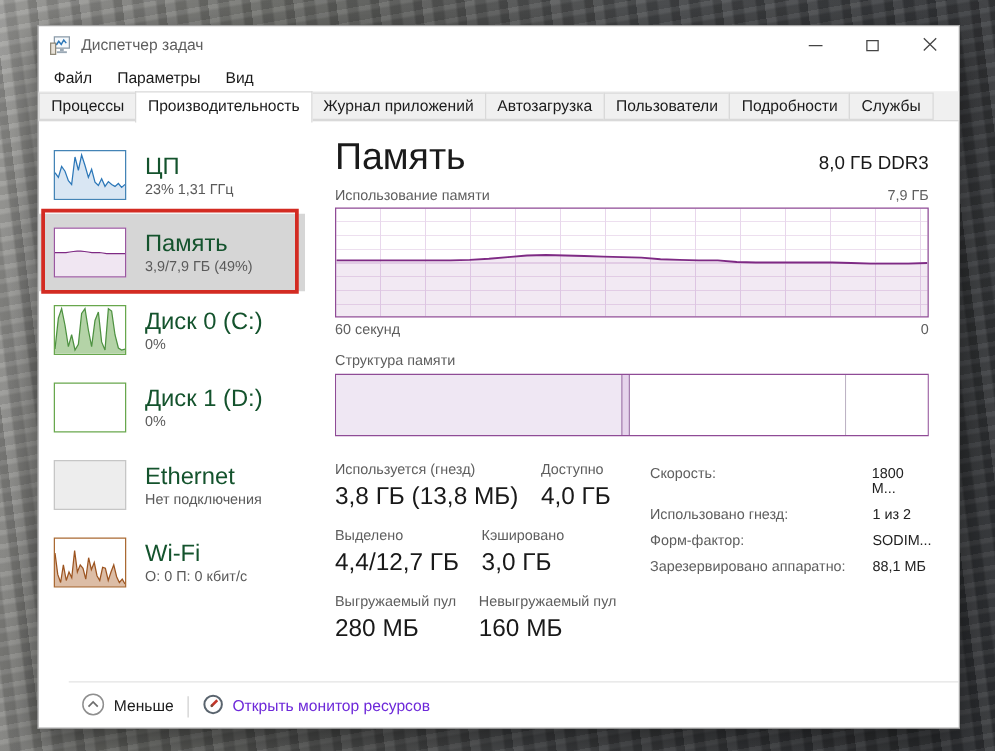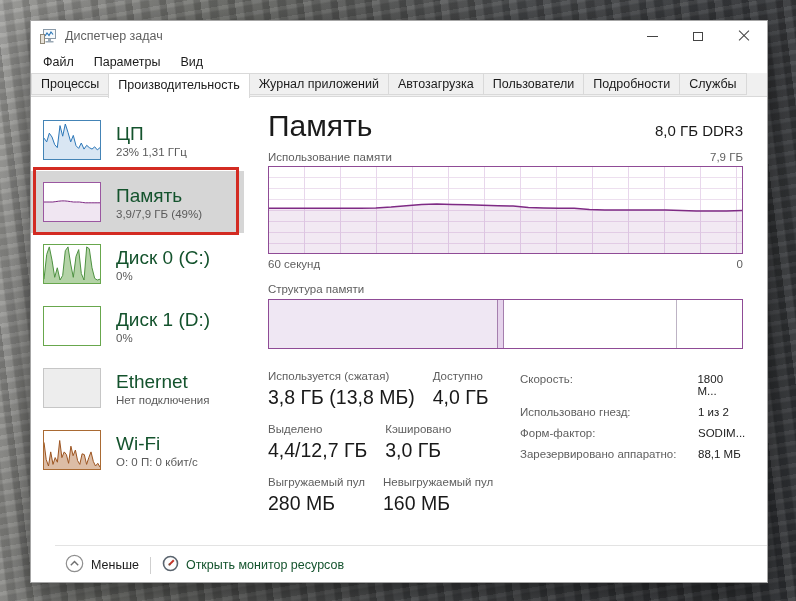--- a/index.html
+++ b/index.html
@@ -27,21 +27,21 @@
   .min-glyph { width:11px; height:1px; background:#444; display:block; }
   .max-glyph { width:10px; height:9px; border:1px solid #444; display:block; }
   .close-glyph { position:relative; width:12px; height:12px; display:block; }
   .close-glyph::before,.close-glyph::after { content:""; position:absolute; left:-1px; top:5px; width:14px; height:1px; background:#444; }
   .close-glyph::before { transform:rotate(45deg); }
   .close-glyph::after { transform:rotate(-45deg); }
   
   .menubar { height:22px; display:flex; align-items:center; padding-left:2px; }
   .menu-item { font-size:12.5px; color:#1b1b1b; padding:2px 10px; }
   
-  .tabstrip { height:24px; background:#f0f0f0; border-bottom:1px solid #d9d9d9; display:flex; align-items:flex-start; }
+  .tabstrip { height:24px; background:#f0f0f0; border-bottom:1px solid #d9d9d9; display:flex; align-items:center; }
   .tab { font-size:12.5px; color:#1b1b1b; background:#f0f0f0; border:1px solid #d9d9d9;
          height:22px; padding:3px 9px 0 9px; margin-right:-1px; white-space:nowrap; }
   .tab.active { background:#fff; height:25px; margin-bottom:-1px; border-bottom:none; padding-top:4px; z-index:2; position:relative; }
   
   .body { position:relative; height:448px; display:flex; }
   .sidebar { width:213px; padding-top:12px; flex:none; }
   .side-item { height:62px; display:flex; align-items:center; padding-left:12px; }
   .side-item.selected { background:#d6d6d6; }
   .thumb { width:58px; height:40px; border:1px solid #999; background:#fff; flex:none; overflow:hidden; }
   .thumb svg { display:block; }
@@ -80,21 +80,21 @@
   .stat-label { font-size:11.5px; color:#5e5e5e; white-space:nowrap; }
   .stat-value { font-size:19.5px; color:#191919; margin-top:4px; white-space:nowrap; }
   .details { padding-top:3px; }
   .detail-row { display:flex; margin-bottom:9px; }
   .detail-label { width:178px; font-size:11.5px; color:#5e5e5e; }
   .detail-value { font-size:11.5px; color:#222; }
   
   .footer { height:39px; border-top:1px solid #e3e3e3; display:flex; align-items:center; padding-left:10px;margin-left:24px; }
   .less-btn { display:flex; align-items:center; gap:7px; font-size:12.5px; color:#1b1b1b; cursor:default; }
   .v-sep { width:1px; height:17px; background:#cfcfcf; margin:0 11px; }
-  .resmon-link { display:flex; align-items:center; gap:7px; font-size:12.5px; color:#14532d; text-decoration:none; cursor:pointer; }
+  .resmon-link { display:flex; align-items:center; gap:7px; font-size:12.5px; color:#6d28d9; text-decoration:none; cursor:pointer; }
 </style>
 </head>
 <body>
 
 <div class="window">
 
   <div class="titlebar">
     <span class="app-icon">
       <svg width="17" height="16" viewBox="0 0 17 16">
         <rect x="3.5" y="1.5" width="12" height="9" fill="#f5f9fc" stroke="#8a9aa8"></rect>
@@ -235,21 +235,21 @@
           <div class="comp-seg" style="width: 48.2%; background: rgb(239, 231, 243);"></div>
           <div class="comp-seg" style="width: 1.5%; background: rgb(230, 212, 236); border-left: 1px solid rgb(165, 127, 174); border-right: 1px solid rgb(165, 127, 174);"></div>
           <div class="comp-seg" style="width: 36.5%; background: rgb(255, 255, 255); border-right: 1px solid rgb(189, 179, 196);"></div>
           <div class="comp-seg" style="width: 13.8%; background: rgb(255, 255, 255);"></div>
         </div>
 
       <div class="stats-area">
         <div class="stats-left">
           <div class="stat-row">
             <div class="stat-cell">
-              <div class="stat-label">Используется (сжатая)</div>
+              <div class="stat-label">Используется (гнезд)</div>
               <div class="stat-value">3,8 ГБ (13,8 МБ)</div>
             </div>
             <div class="stat-cell">
               <div class="stat-label">Доступно</div>
               <div class="stat-value">4,0 ГБ</div>
             </div>
           </div>
           <div class="stat-row">
             <div class="stat-cell">
               <div class="stat-label">Выделено</div>

